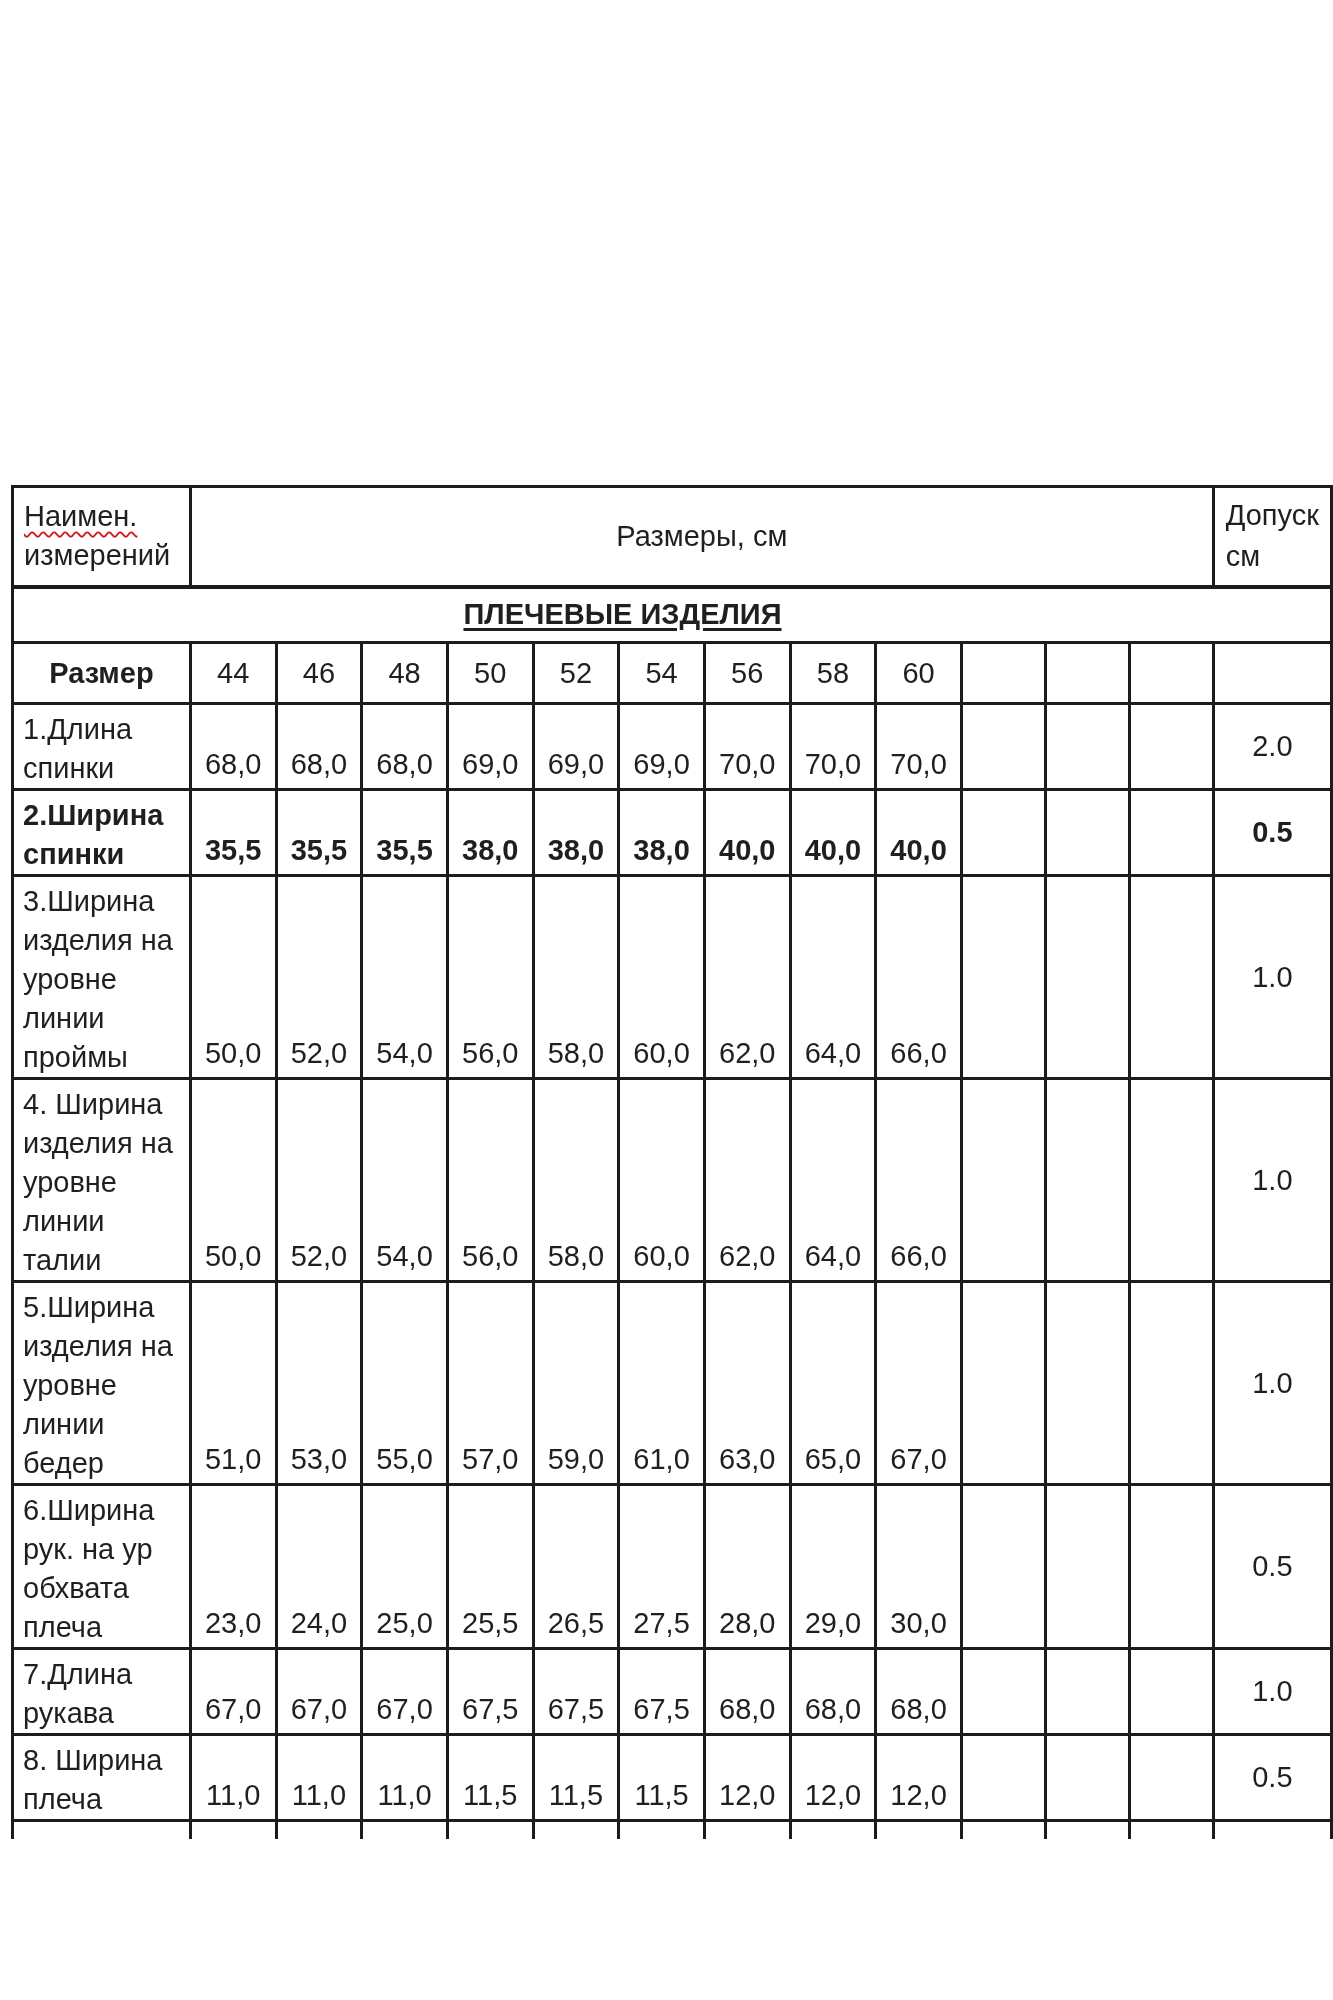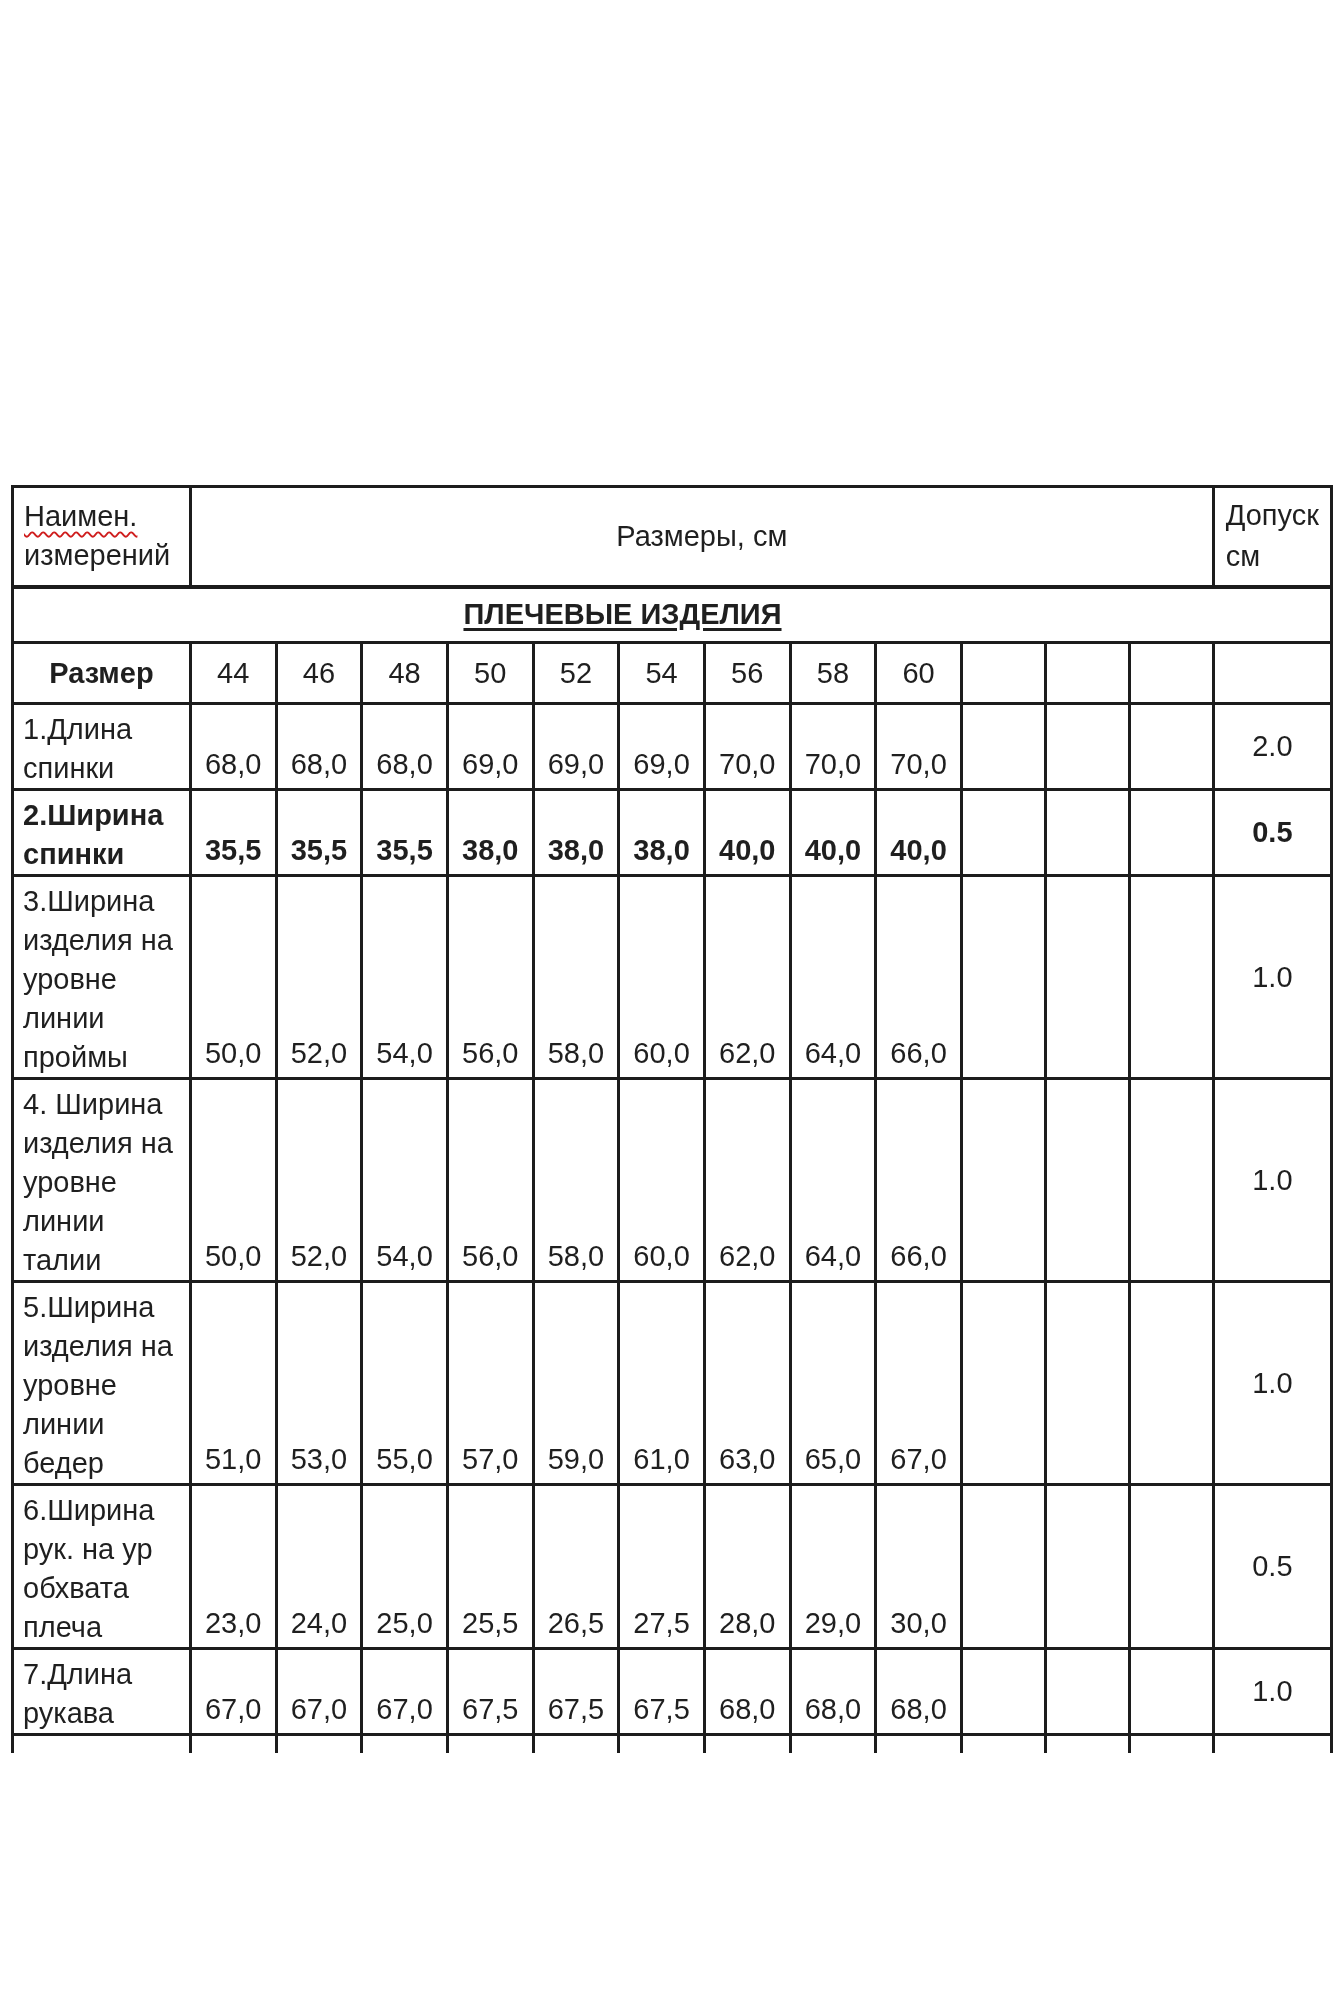--- a/index.html
+++ b/index.html
@@ -254,20 +254,37 @@
           <td class="value-cell">67,5</td>
           <td class="value-cell">67,5</td>
           <td class="value-cell">68,0</td>
           <td class="value-cell">68,0</td>
           <td class="value-cell">68,0</td>
           <td class="empty-cell"></td>
           <td class="empty-cell"></td>
           <td class="empty-cell"></td>
           <td class="tol-cell">1.0</td>
         </tr>
+        <tr class="data-row row-7">
+          <td class="label-cell">8. Ширина
+плеча</td>
+          <td class="value-cell">11,0</td>
+          <td class="value-cell">11,0</td>
+          <td class="value-cell">11,0</td>
+          <td class="value-cell">11,5</td>
+          <td class="value-cell">11,5</td>
+          <td class="value-cell">11,5</td>
+          <td class="value-cell">12,0</td>
+          <td class="value-cell">12,0</td>
+          <td class="value-cell">12,0</td>
+          <td class="empty-cell"></td>
+          <td class="empty-cell"></td>
+          <td class="empty-cell"></td>
+          <td class="tol-cell">0.5</td>
+        </tr>
       </tbody>
 
     <tbody>
       <tr class="partial-row">
         <td class="empty-cell"></td>
         <td class="empty-cell"></td>
         <td class="empty-cell"></td>
         <td class="empty-cell"></td>
         <td class="empty-cell"></td>
         <td class="empty-cell"></td>

